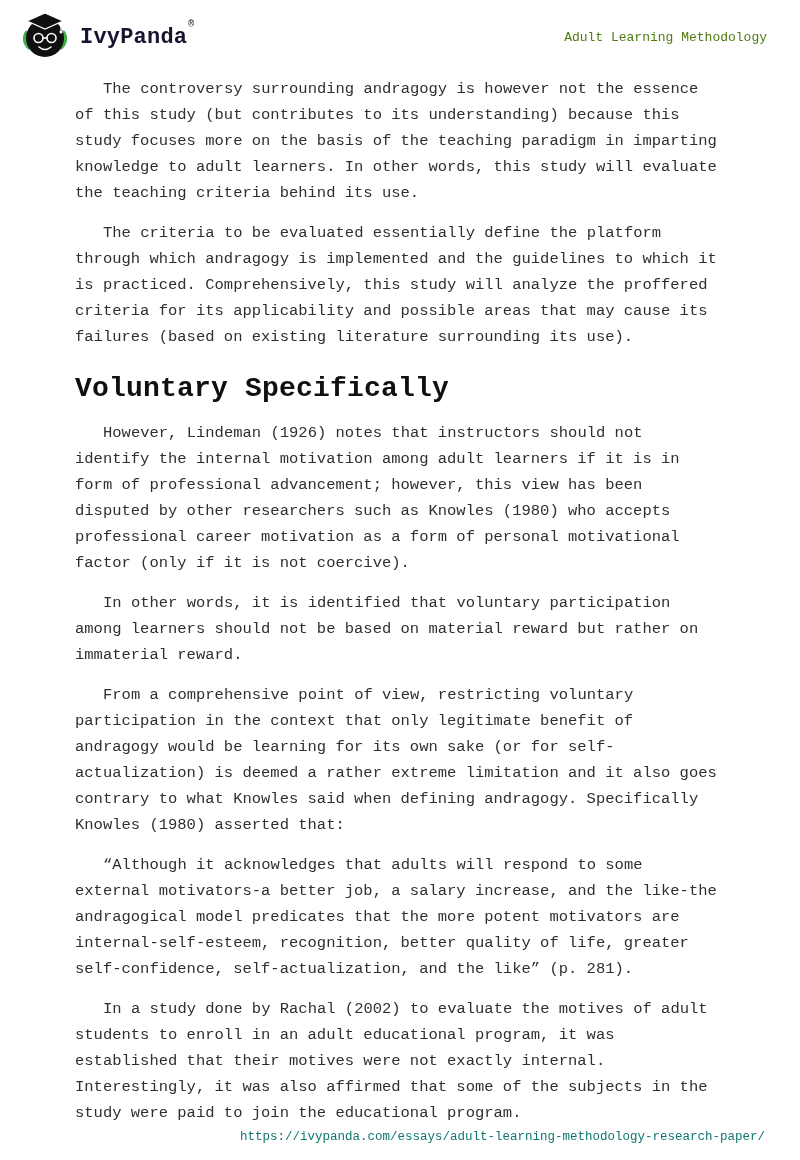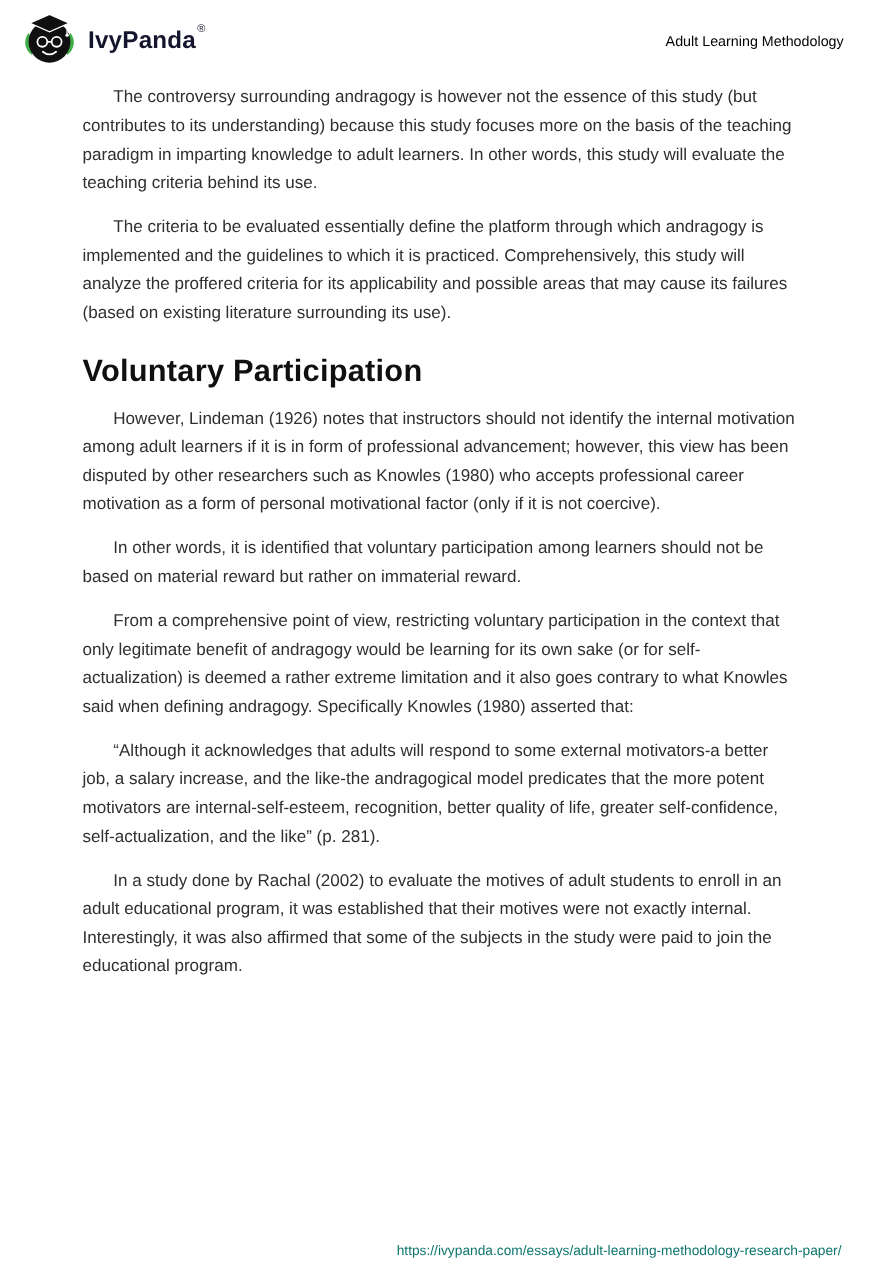--- a/index.html
+++ b/index.html
@@ -2,21 +2,21 @@
 <html><head>
 <meta charset="utf-8">
 <style>
   * { margin: 0; padding: 0; box-sizing: border-box; }
   html, body { background: #ffffff; }
   .page {
     width: 800px;
     height: 1160px;
     position: relative;
     background: #ffffff;
-    font-family: Liberation Sans, sans-serif;
+    font-family: Liberation Mono, monospace;
     color: #2f2f2f;
     overflow: hidden;
     margin: 0 auto;
   }
   .header {
     display: flex;
     align-items: center;
     justify-content: space-between;
     padding: 10px 33px 0 20px;
     height: 64px;
@@ -37,21 +37,21 @@
     font-size: 10px;
     color: #15152e;
     vertical-align: super;
     position: relative;
     top: -7px;
     left: 1px;
     font-weight: 400;
   }
   .doc-title {
     font-size: 13px;
-    color: #000000;
+    color: #4d7c0f;
   }
   .content {
     padding: 12px 75px 0 75px;
     font-size: 15.5px;
     line-height: 26px;
   }
   .para { margin-bottom: 14px; }
   .para.indent { text-indent: 28px; }
   .section-heading {
     font-size: 28px;
@@ -93,21 +93,21 @@
       </span>
       <span class="brand-name"><span>IvyPanda</span><span class="brand-reg">®</span></span>
     </div>
     <div class="doc-title">Adult Learning Methodology</div>
   </div>
 
   <div class="content">
     <p class="para indent">The controversy surrounding andragogy is however not the essence of this study (but contributes to its understanding) because this study focuses more on the basis of the teaching paradigm in imparting knowledge to adult learners. In other words, this study will evaluate the teaching criteria behind its use.</p>
     <p class="para indent">The criteria to be evaluated essentially define the platform through which andragogy is implemented and the guidelines to which it is practiced. Comprehensively, this study will analyze the proffered criteria for its applicability and possible areas that may cause its failures (based on existing literature surrounding its use).</p>
 
-    <h2 class="section-heading">Voluntary Participation</h2>
+    <h2 class="section-heading">Voluntary Specifically</h2>
 
     <p class="para indent">However, Lindeman (1926) notes that instructors should not identify the internal motivation among adult learners if it is in form of professional advancement; however, this view has been disputed by other researchers such as Knowles (1980) who accepts professional career motivation as a form of personal motivational factor (only if it is not coercive).</p>
     <p class="para indent">In other words, it is identified that voluntary participation among learners should not be based on material reward but rather on immaterial reward.</p>
     <p class="para indent">From a comprehensive point of view, restricting voluntary participation in the context that only legitimate benefit of andragogy would be learning for its own sake (or for self-actualization) is deemed a rather extreme limitation and it also goes contrary to what Knowles said when defining andragogy. Specifically Knowles (1980) asserted that:</p>
     <p class="para indent">“Although it acknowledges that adults will respond to some external motivators-a better job, a salary increase, and the like-the andragogical model predicates that the more potent motivators are internal-self-esteem, recognition, better quality of life, greater self-confidence, self-actualization, and the like” (p. 281).</p>
     <p class="para indent">In a study done by Rachal (2002) to evaluate the motives of adult students to enroll in an adult educational program, it was established that their motives were not exactly internal. Interestingly, it was also affirmed that some of the subjects in the study were paid to join the educational program.</p>
   </div>
 
   <span class="footer-url">https://ivypanda.com/essays/adult-learning-methodology-research-paper/</span>
 

